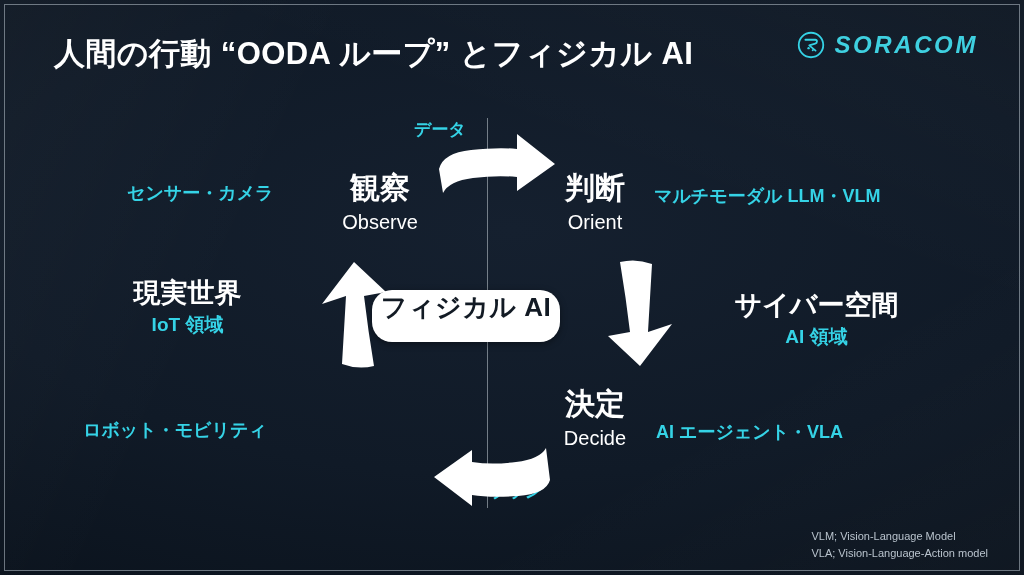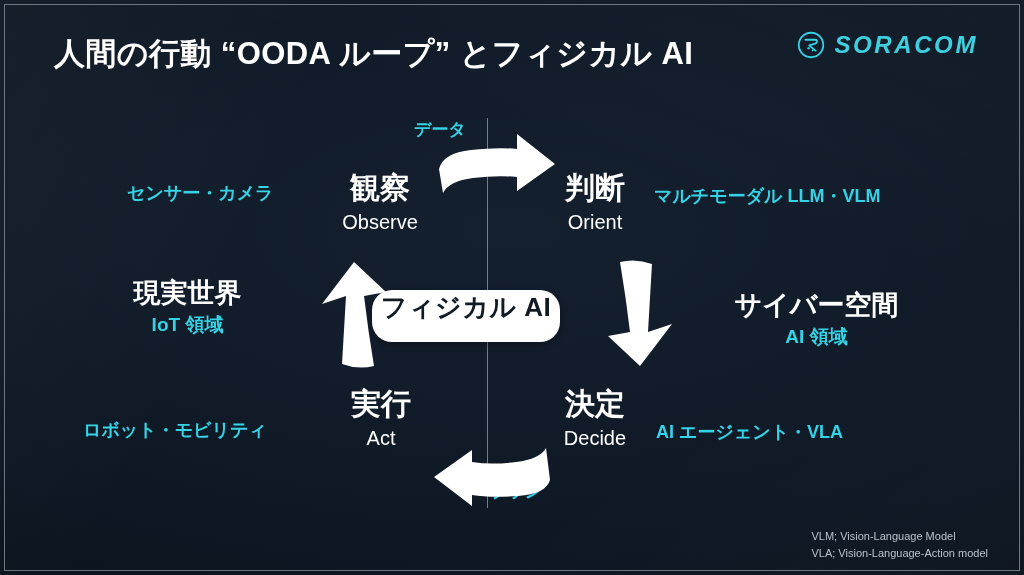--- a/index.html
+++ b/index.html
@@ -203,24 +203,20 @@
     <div class="en">Observe</div>
   </div>
   <div class="node" id="node-orient">
     <div class="jp">判断</div>
     <div class="en">Orient</div>
   </div>
   <div class="node" id="node-decide">
     <div class="jp">決定</div>
     <div class="en">Decide</div>
   </div>
-  <div class="node" id="node-act">
-    <div class="jp">実行</div>
-    <div class="en">Act</div>
-  </div>
 
   <div class="annot" id="annot-sensor">センサー・カメラ</div>
   <div class="annot" id="annot-llm">マルチモーダル LLM・VLM</div>
   <div class="annot" id="annot-agent">AI エージェント・VLA</div>
   <div class="annot" id="annot-robot">ロボット・モビリティ</div>
 
   <div class="flow-label" id="label-data">データ</div>
   <div class="flow-label" id="label-plan">プラン</div>
 
   <div class="domain" id="domain-real">

